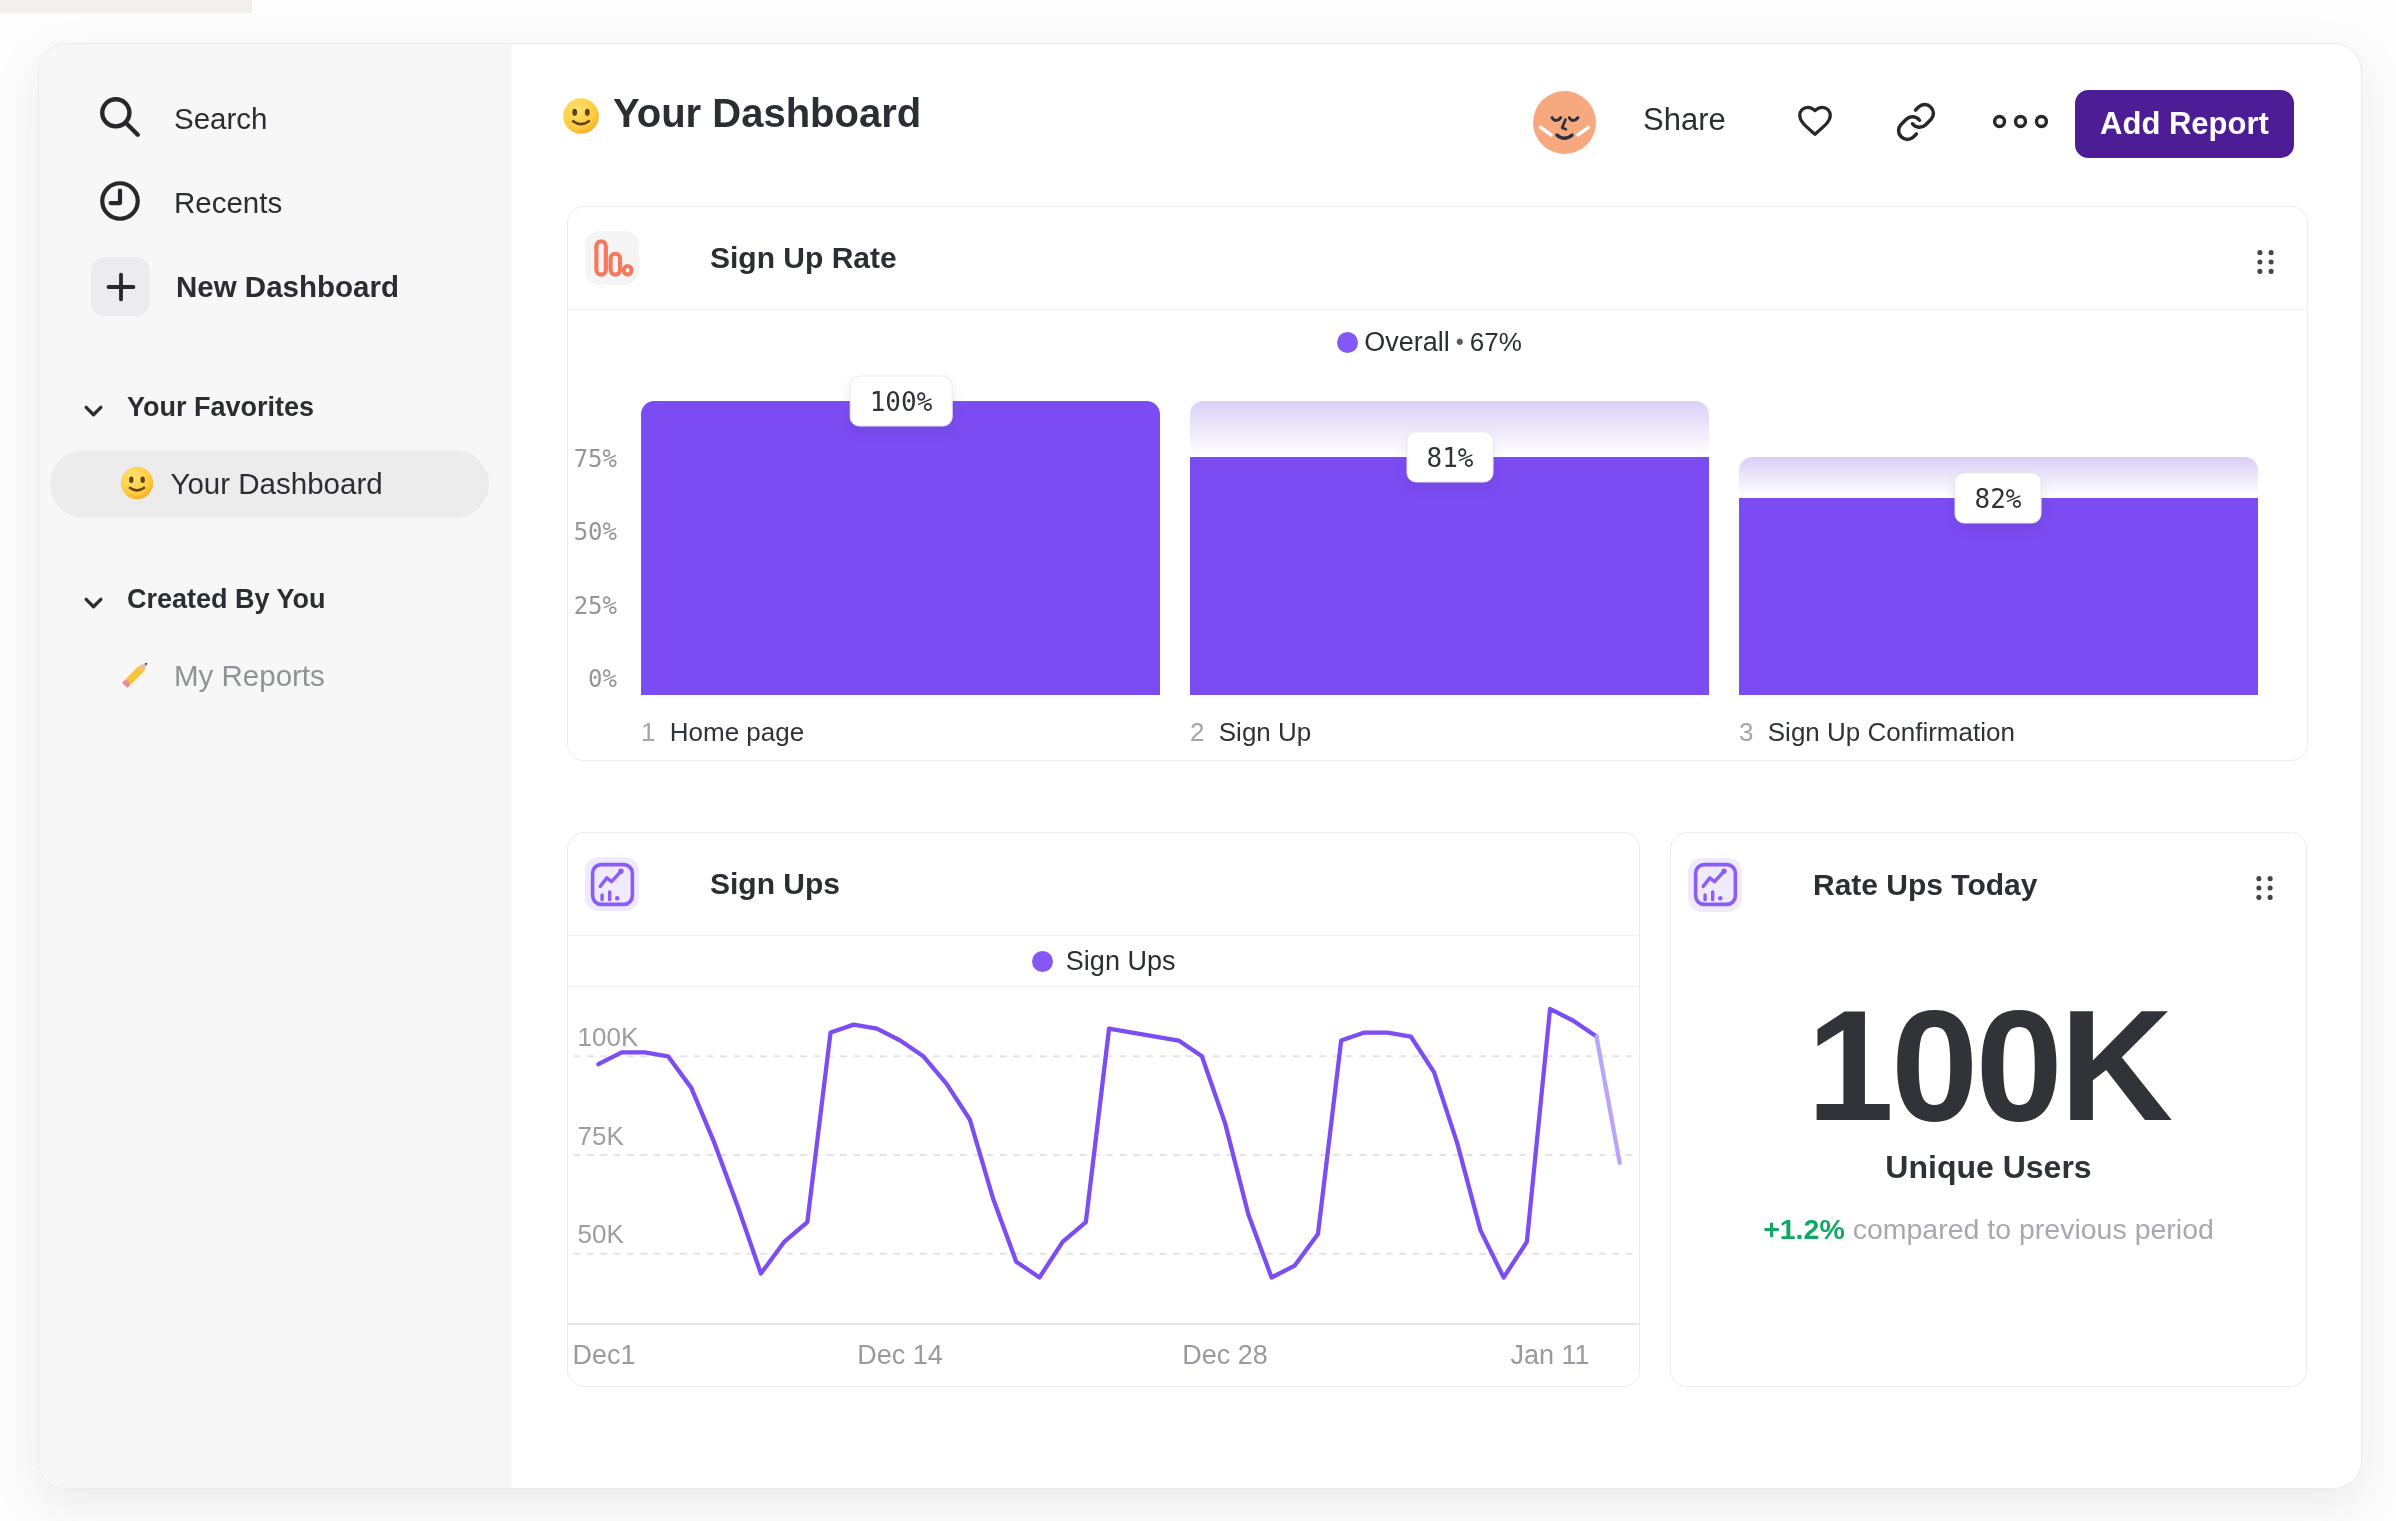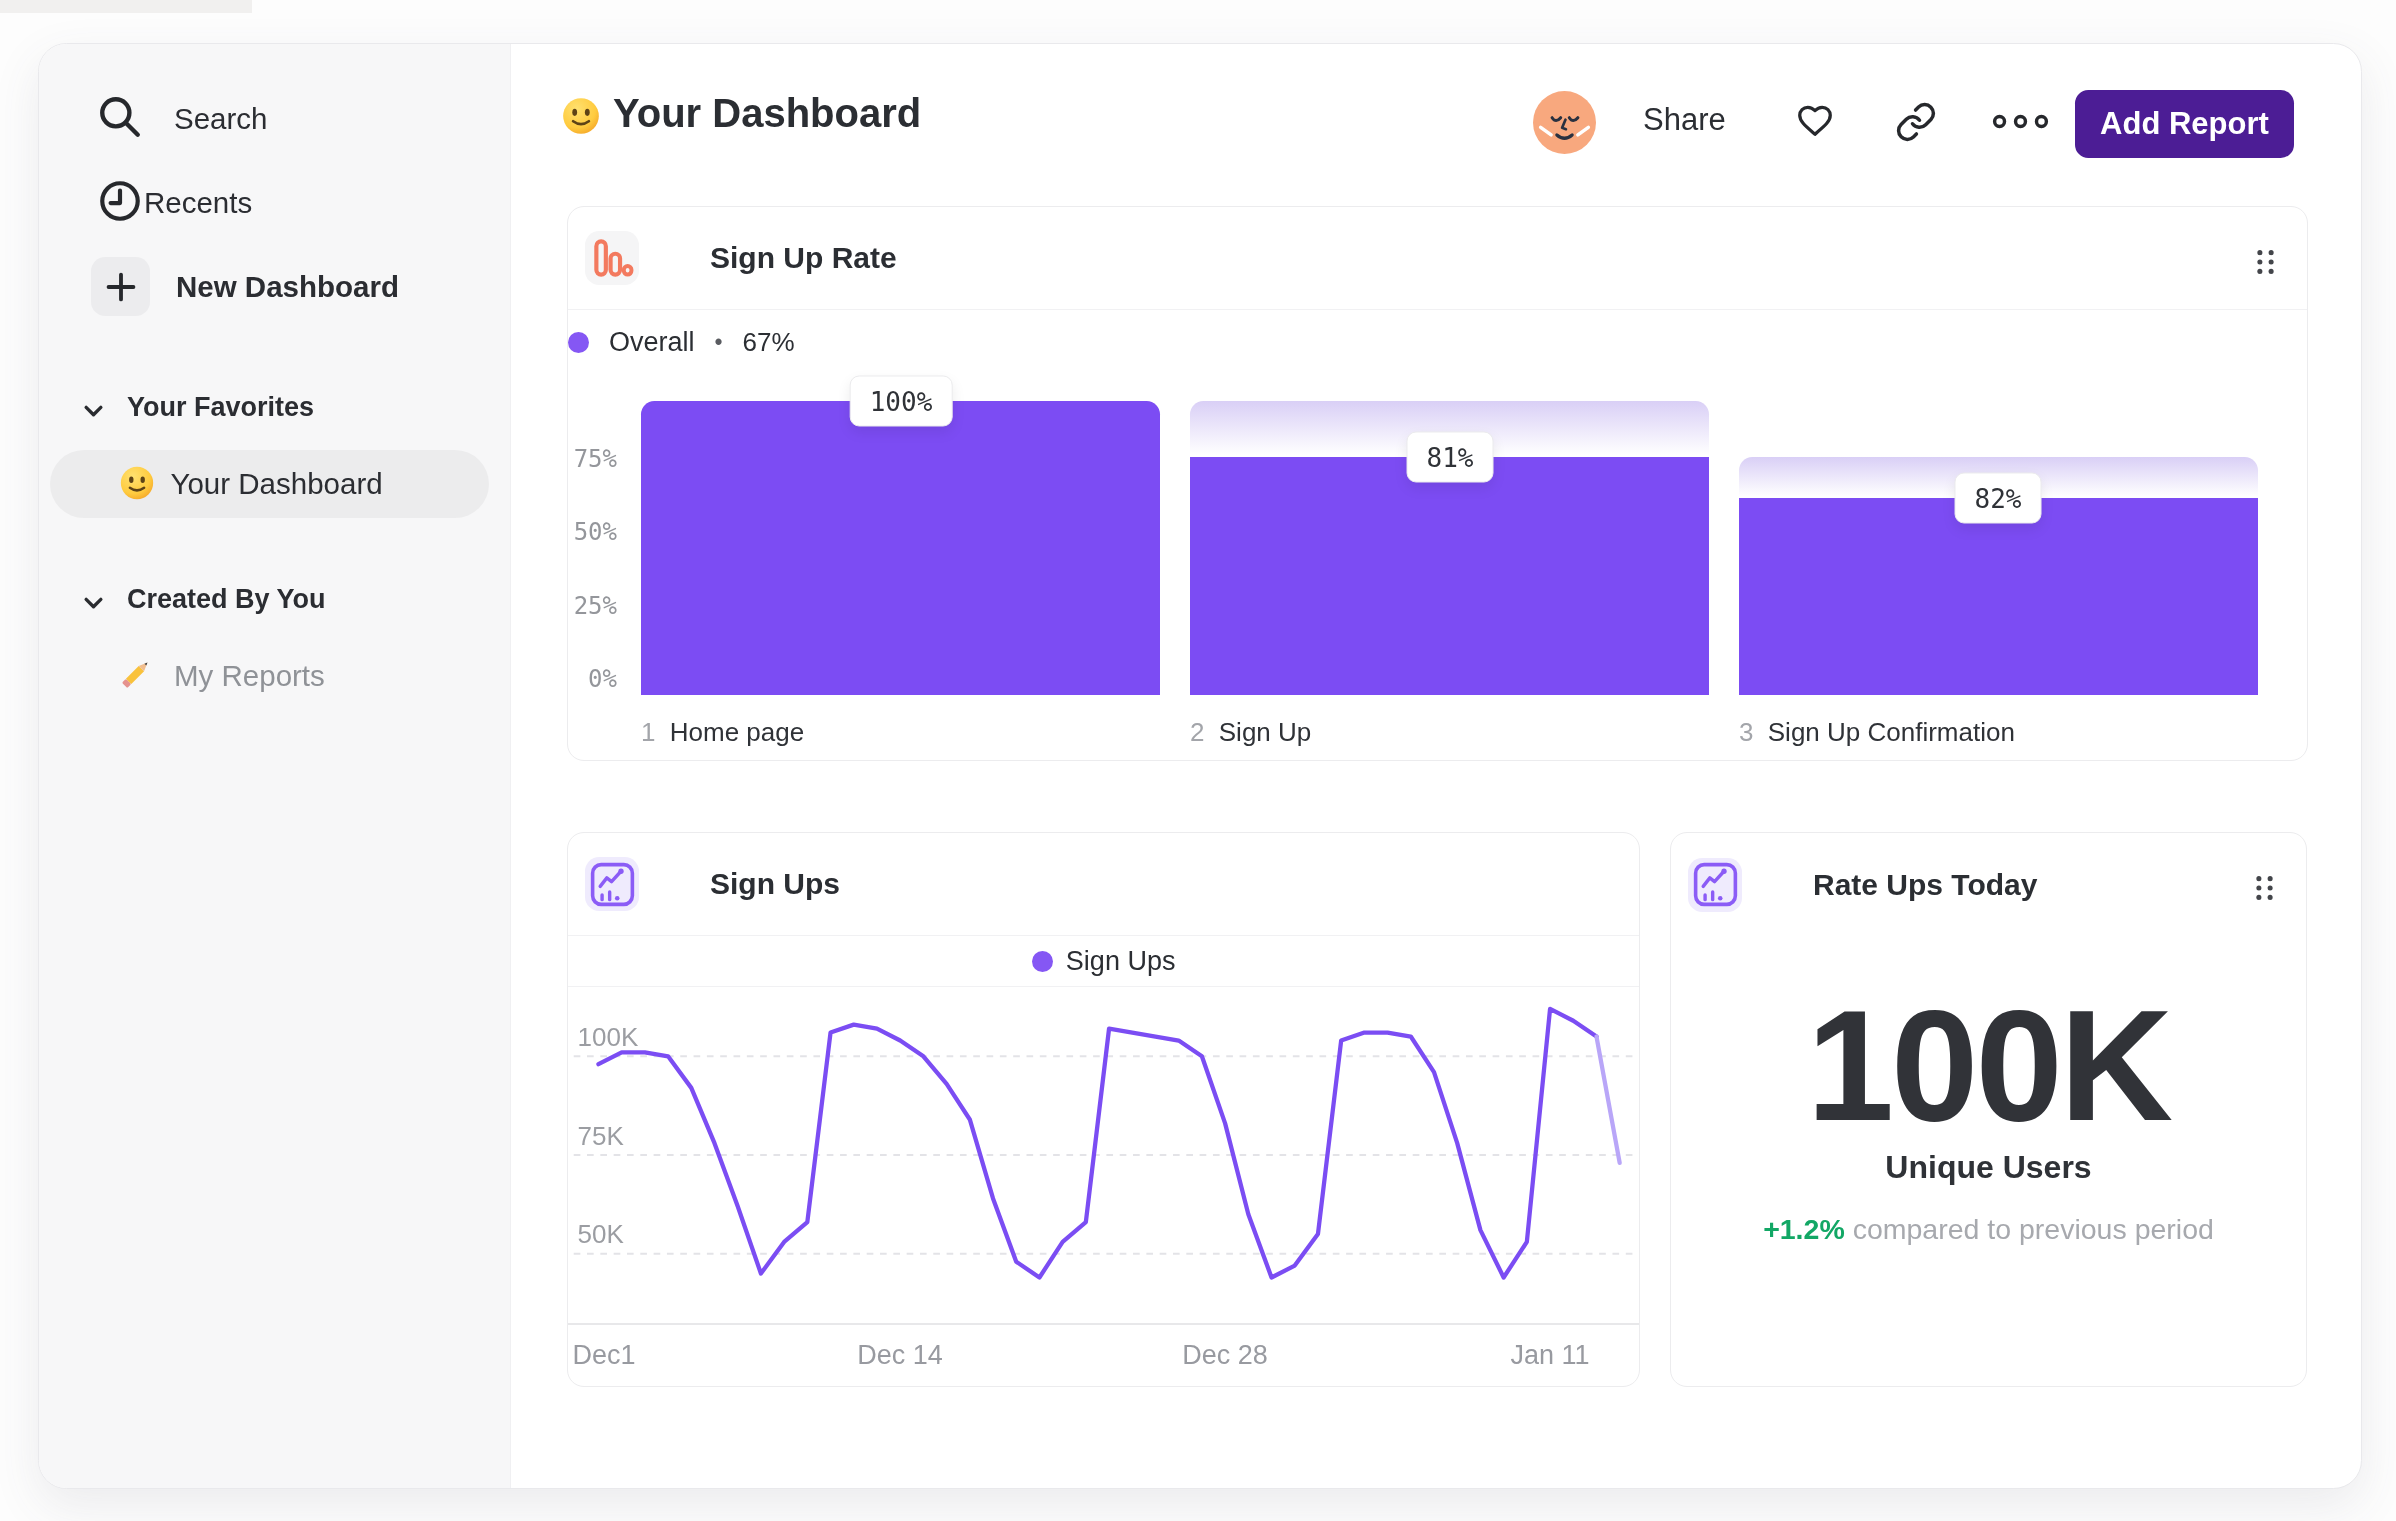--- a/index.html
+++ b/index.html
@@ -12,21 +12,21 @@
   #app { left:38px; top:43px; width:2324px; height:1446px; background:#ffffff;
          border:1.9px solid #e9e9ec; border-radius:28.5px;
          box-shadow:0 17px 48px rgba(80,80,95,.10); }
 
   
   #sidebar { left:0; top:0; width:472px; height:100%; background:#f7f7f8;
              border-radius:27px 0 0 27px; border-right:1.9px solid #f0f0f2; }
   .nav-item { position:absolute; display:flex; align-items:center; cursor:pointer; }
   .nav-label { font-size:29.5px; font-weight:500; color:#2b2d32; }
   #nav-search  { left:57px; top:49px;  gap:30px; }
-  #nav-recents { left:57px; top:133px; }
+  #nav-recents { left:57px; top:133px; gap:30px; }
   #nav-new     { left:52px; top:213px; gap:26px; }
   #nav-new .nav-label { font-weight:600; }
   .plus-box { width:59px; height:59px; background:#ececee; border-radius:14.3px;
               display:flex; align-items:center; justify-content:center; }
   .section-header { position:absolute; left:44px; display:flex; align-items:flex-end; gap:23px; cursor:pointer; }
   .section-label { font-size:27px; font-weight:700; color:#2b2d32; }
   #sec-fav { top:348px; } #sec-created { top:540px; }
   #fav-pill { left:10.5px; top:406px; width:439px; height:68px; background:#ececed;
               border-radius:34px; display:flex; align-items:center; padding-left:68px; gap:15px; cursor:pointer; }
   #fav-pill .nav-label { font-size:29.5px; }
@@ -55,21 +55,21 @@
                display:flex; align-items:center; padding-left:17px; gap:27px; }
   .card-head.bordered { border-bottom:1.9px solid #f1f1f3; }
   .icon-tile { width:54px; height:54px; border-radius:14.3px; display:flex; align-items:center; justify-content:center; }
   .icon-tile.gray   { background:#f5f5f6; }
   .icon-tile.purple { background:#efebfd; }
   .card-title { font-size:30px; font-weight:700; color:#2b2e33;margin-left:44px; }
   .drag-handle { position:absolute; right:30px; top:40px; cursor:grab; }
 
   
   #funnel-legend { position:absolute; left:0; right:16px; top:120px; display:flex;
-                   align-items:center; justify-content:flex-start; gap:20px; }
+                   align-items:center; justify-content:center; gap:6px; }
   .legend-dot { width:21px; height:21px; border-radius:50%; }
   .legend-text { font-size:27px; font-weight:500; color:#2b2e33; }
   .legend-sep { font-size:23px; color:#5a5c61; }
   .legend-val { font-family:Liberation Sans, sans-serif; font-size:26px; color:#2b2e33; }
   .f-ylabel { position:absolute; width:49px; text-align:right;
               font-family:"DejaVu Sans Mono", monospace; font-size:24px; color:#94969b; }
   .f-grad, .f-bar { position:absolute; }
   .f-tooltip { position:absolute; transform:translate(-50%,-50%); background:#fff;
                border:1.9px solid #ebebed; border-radius:9.5px; padding:9.5px 19px;
                box-shadow:0 5.7px 13.3px rgba(0,0,0,.08);

